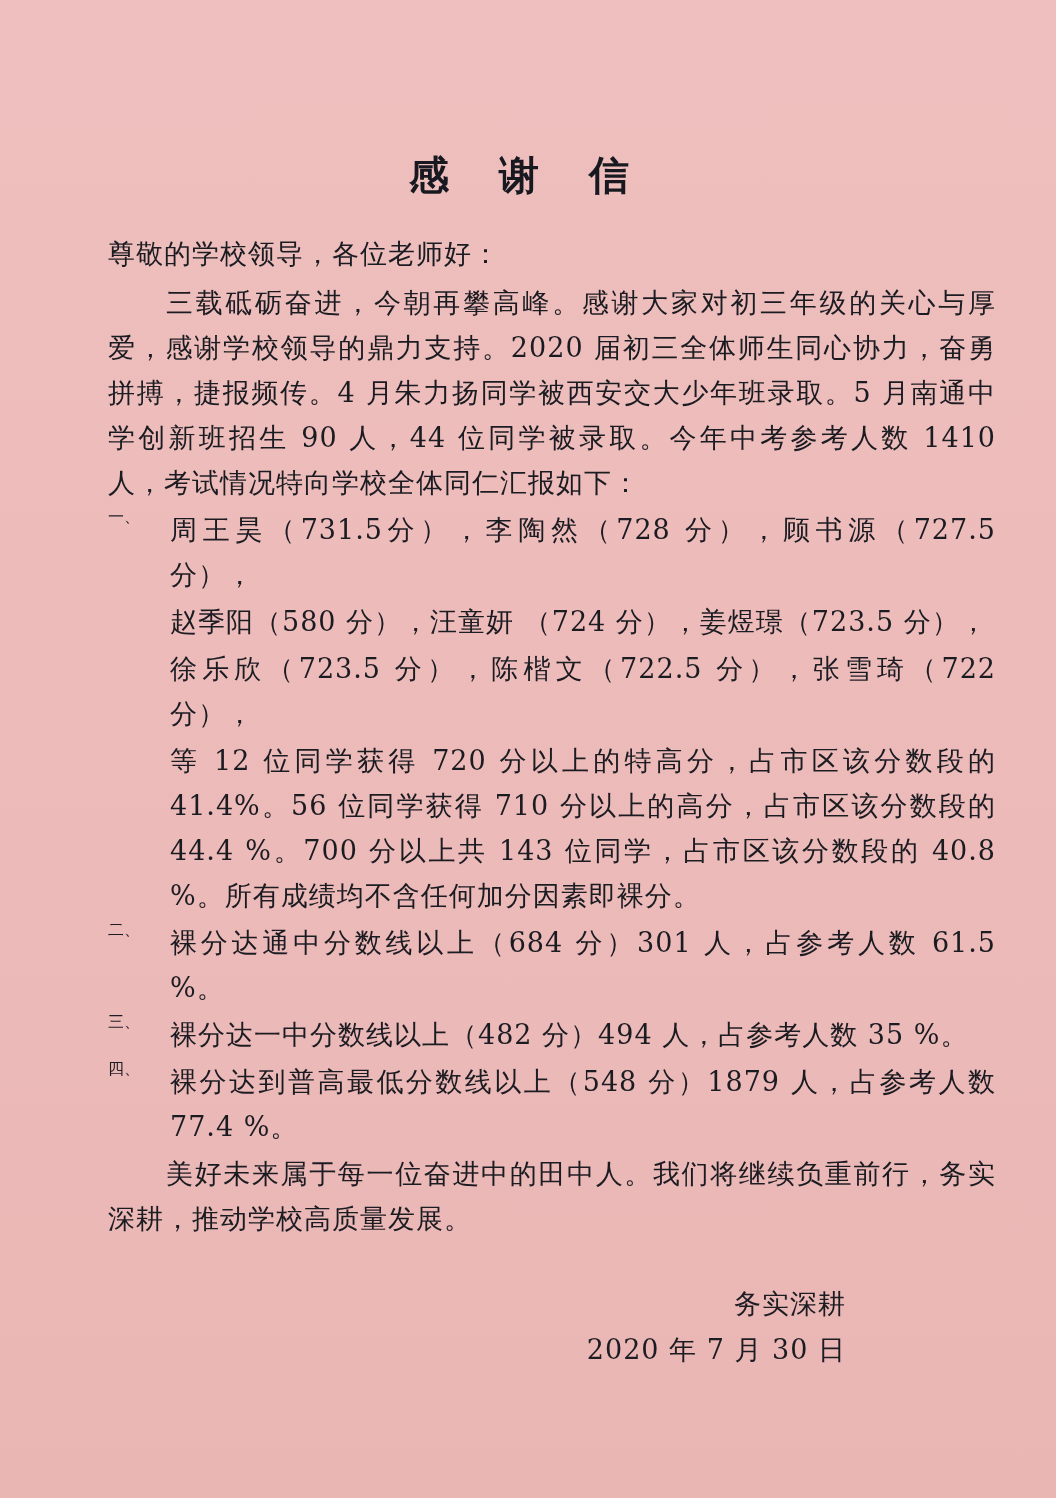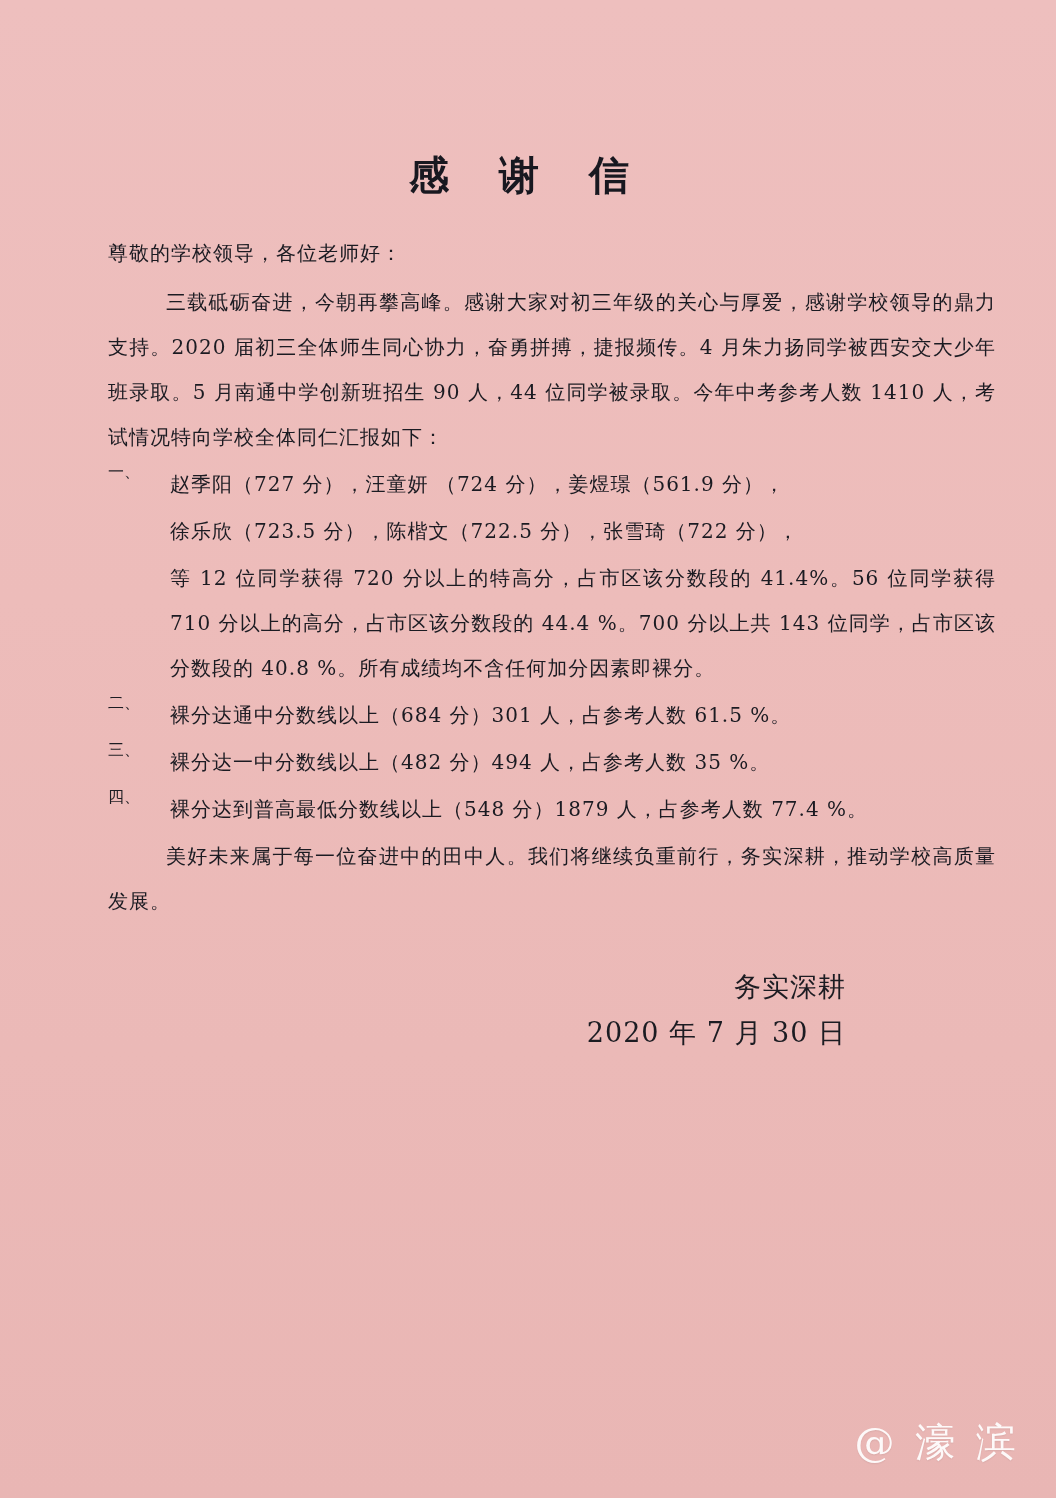--- a/index.html
+++ b/index.html
@@ -31,21 +31,21 @@
     margin: 0;
     padding-top: 148px;
     color: #181820;
     font-family: "DejaVu Serif", "Liberation Serif", serif;
   }
   .body-wrap {
     padding: 28px 60px 0 108px;
   }
   p {
     margin: 0 0 2px 0;
-    font-size: 20px;
+    font-size: 27px;
     line-height: 45px;
     letter-spacing: 1px;
     color: #1b1b22;
     text-align: justify;
   }
   .salutation {
     margin-bottom: 4px;
   }
   .indent {
     text-indent: 58px;
@@ -94,21 +94,22 @@
 
   <div class="body-wrap">
 
     <p class="salutation">尊敬的学校领导，各位老师好：</p>
 
     <p class="indent">三载砥砺奋进，今朝再攀高峰。感谢大家对初三年级的关心与厚爱，感谢学校领导的鼎力支持。2020 届初三全体师生同心协力，奋勇拼搏，捷报频传。4 月朱力扬同学被西安交大少年班录取。5 月南通中学创新班招生 90 人，44 位同学被录取。今年中考参考人数 1410 人，考试情况特向学校全体同仁汇报如下：</p>
 
     <div class="numbered">
       <span class="num-label">一、</span>
       <div class="num-body">
-        <p class="name-list-line">赵季阳（727 分），汪童妍 （724 分），姜煜璟（561.9 分），</p>
+        <p class="name-list-line">周王昊（731.5分），李陶然（728 分），顾书源（727.5 分），</p>
+        <p class="name-list-line">赵季阳（580 分），汪童妍 （724 分），姜煜璟（723.5 分），</p>
         <p class="name-list-line">徐乐欣（723.5 分），陈楷文（722.5 分），张雪琦（722 分），</p>
         <p>等 12 位同学获得 720 分以上的特高分，占市区该分数段的 41.4%。56 位同学获得 710 分以上的高分，占市区该分数段的 44.4 %。700 分以上共 143 位同学，占市区该分数段的 40.8 %。所有成绩均不含任何加分因素即裸分。</p>
       </div>
     </div>
 
     <div class="numbered">
       <span class="num-label">二、</span>
       <div class="num-body">
         <p>裸分达通中分数线以上（684 分）301 人，占参考人数 61.5 %。</p>
       </div>
@@ -131,15 +132,14 @@
     <p class="indent">美好未来属于每一位奋进中的田中人。我们将继续负重前行，务实深耕，推动学校高质量发展。</p>
 
 
     <div class="signature">
       <div>务实深耕</div>
       <div>2020 年 7 月 30 日</div>
     </div>
 
   </div>
 
-  <div class="watermark">@ 濠 滨</div>
 
 </div>
 
 </body></html>

